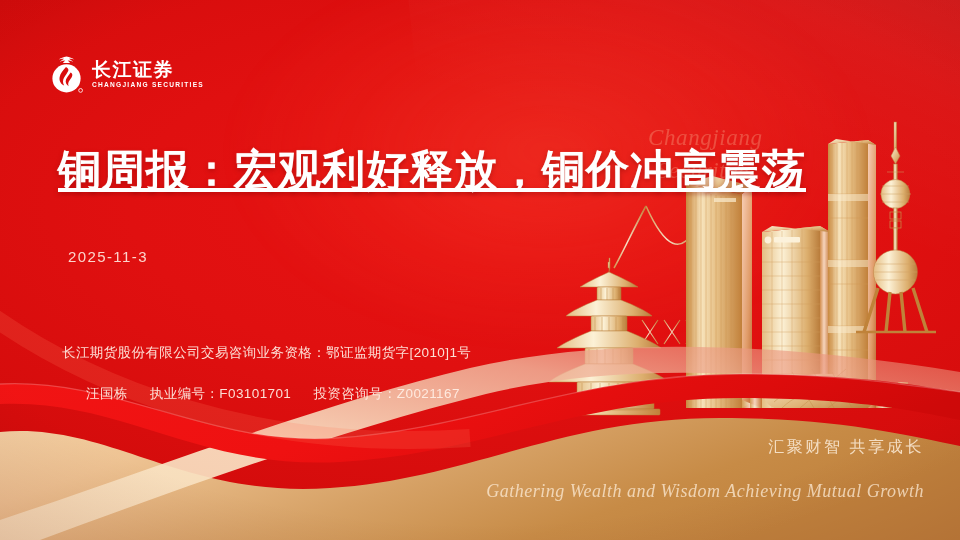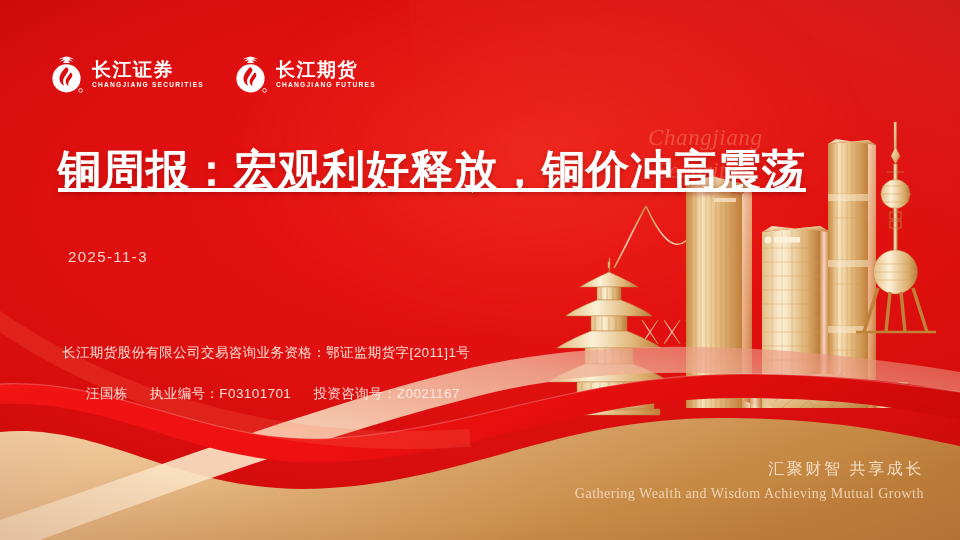--- a/index.html
+++ b/index.html
@@ -96,23 +96,23 @@
   .analyst span:last-child{margin-right:0;}
 
   .tagline{
     position:absolute;right:36px;bottom:38px;text-align:right;
   }
   .tagline-cn{
     font-size:16px;color:rgba(255,243,226,.80);letter-spacing:2.6px;
     font-family:"Liberation Sans","DejaVu Sans",sans-serif;
   }
   .tagline-en{
-    margin-top:6px;
-    font-family:"Liberation Serif","DejaVu Serif",serif;
-    font-size:14px;color:rgba(255,240,220,.72);letter-spacing:.5px;
+    margin-top:23px;
+    font-family:"Liberation Serif","DejaVu Serif",serif;font-style:italic;
+    font-size:18px;color:rgba(255,240,220,.72);letter-spacing:.5px;
   }
 </style>
 </head>
 <body>
 
 <div id="slide">
 
   <div class="bg-base"></div>
   <div class="bg-glow"></div>
   <div class="bg-sheen"></div>
@@ -346,53 +346,26 @@
           </g>
           <circle cx="32.6" cy="35.4" r="1.9" fill="none" stroke="#ffffff" stroke-width=".8"></circle>
         </svg>
       </div>
       <div class="logo-text">
         <div class="logo-cn">长江证券</div>
         <div class="logo-en">CHANGJIANG SECURITIES</div>
       </div>
     </div>
 
-    <div class="logo">
-      <div class="logo-mark">
-        <svg viewBox="0 0 37 39" width="37" height="39">
-          <g fill="#ffffff">
-            <path d="M18.5 1.6 C15.4 2.2 12.7 3.4 10.6 4.4 C12.0 4.0 14.4 3.6 16.1 3.8
-                     C14.6 4.6 12.9 5.7 11.7 6.7 C13.6 6.0 15.6 5.6 17.3 5.6
-                     C16.4 6.3 15.5 7.2 14.9 8.0 L22.1 8.0 C21.5 7.2 20.6 6.3 19.7 5.6
-                     C21.4 5.6 23.4 6.0 25.3 6.7 C24.1 5.7 22.4 4.6 20.9 3.8
-                     C22.6 3.6 25.0 4.0 26.4 4.4 C24.3 3.4 21.6 2.2 18.5 1.6 Z"></path>
-            <circle cx="18.5" cy="23.4" r="14.1"></circle>
-          </g>
-          <g fill="#d90d0d">
-            <path d="M18.0 12.0 C15.0 15.3 12.2 18.4 11.6 22.2 C11.0 26.0 13.0 29.2 16.2 30.6
-                     C14.6 27.8 14.6 25.0 16.3 22.2 C17.5 20.2 19.2 18.2 20.2 16.0
-                     C20.8 14.6 20.3 13.1 18.0 12.0 Z"></path>
-            <path d="M22.6 17.4 C20.8 20.0 18.8 22.2 18.0 24.6 C17.1 27.3 18.2 29.8 20.6 31.2
-                     C19.8 28.8 20.2 26.9 21.8 24.9 C23.0 23.4 24.1 21.8 24.3 20.2
-                     C24.5 18.9 23.9 18.0 22.6 17.4 Z"></path>
-          </g>
-          <circle cx="32.6" cy="35.4" r="1.9" fill="none" stroke="#ffffff" stroke-width=".8"></circle>
-        </svg>
-      </div>
-      <div class="logo-text">
-        <div class="logo-cn">长江期货</div>
-        <div class="logo-en">CHANGJIANG FUTURES</div>
-      </div>
-    </div>
 
   </div>
 
   <div class="title">铜周报：宏观利好释放，铜价冲高震荡</div>
   <div class="date">2025-11-3</div>
-  <div class="license">长江期货股份有限公司交易咨询业务资格：鄂证监期货字[2011]1号</div>
+  <div class="license">长江期货股份有限公司交易咨询业务资格：鄂证监期货字[2010]1号</div>
 
   <div class="analyst">
     <span>汪国栋</span>
     <span>执业编号：F03101701</span>
     <span>投资咨询号：Z0021167</span>
   </div>
 
   <div class="tagline">
     <div class="tagline-cn">汇聚财智  共享成长</div>
     <div class="tagline-en">Gathering Wealth and Wisdom Achieving Mutual Growth</div>

